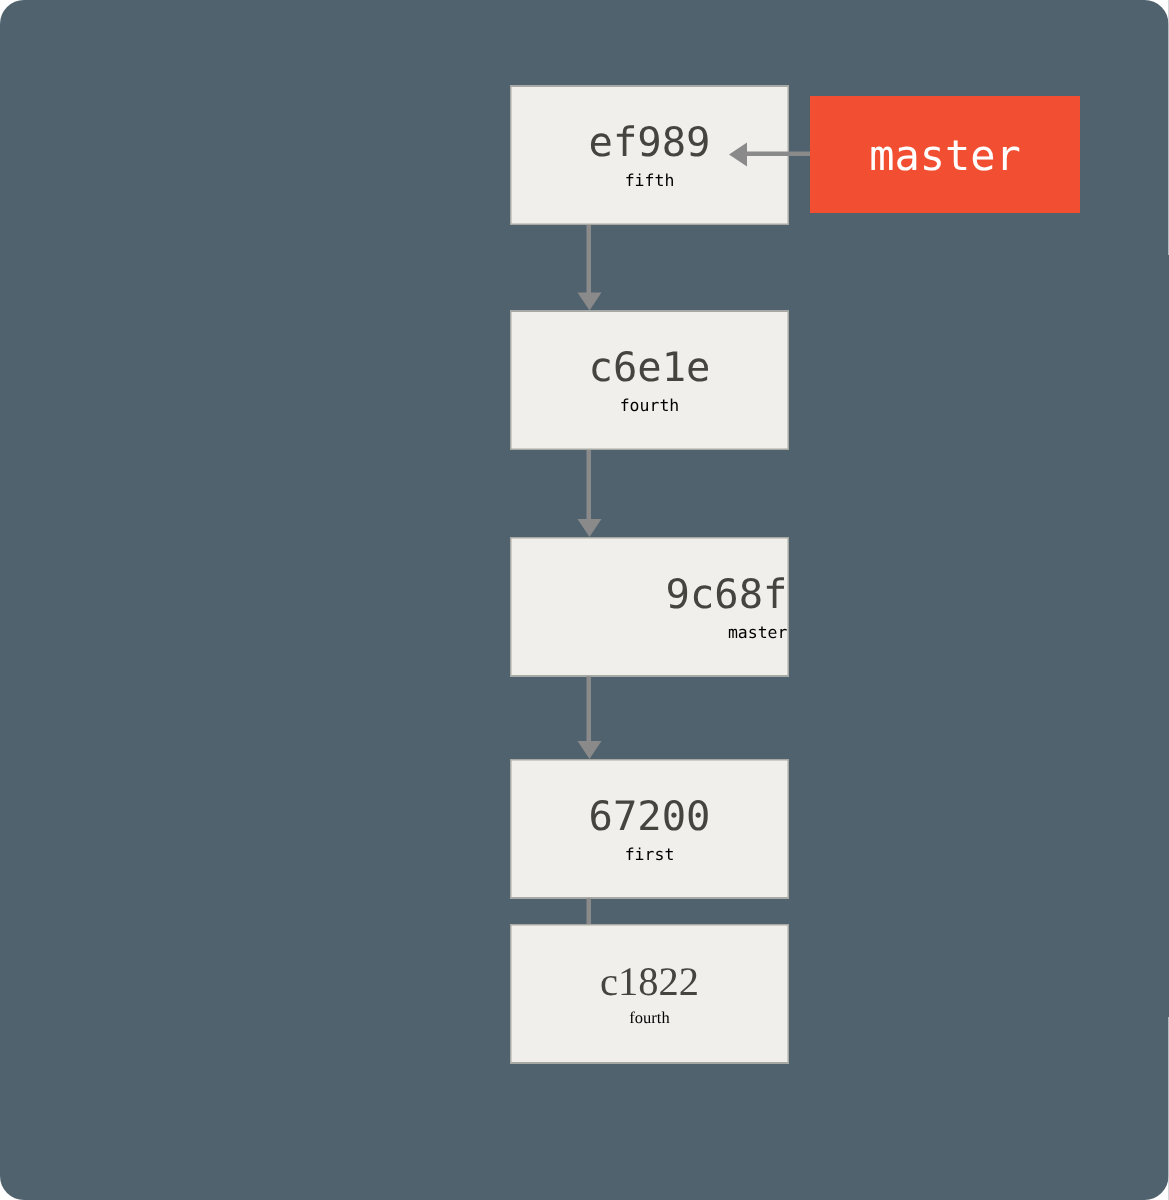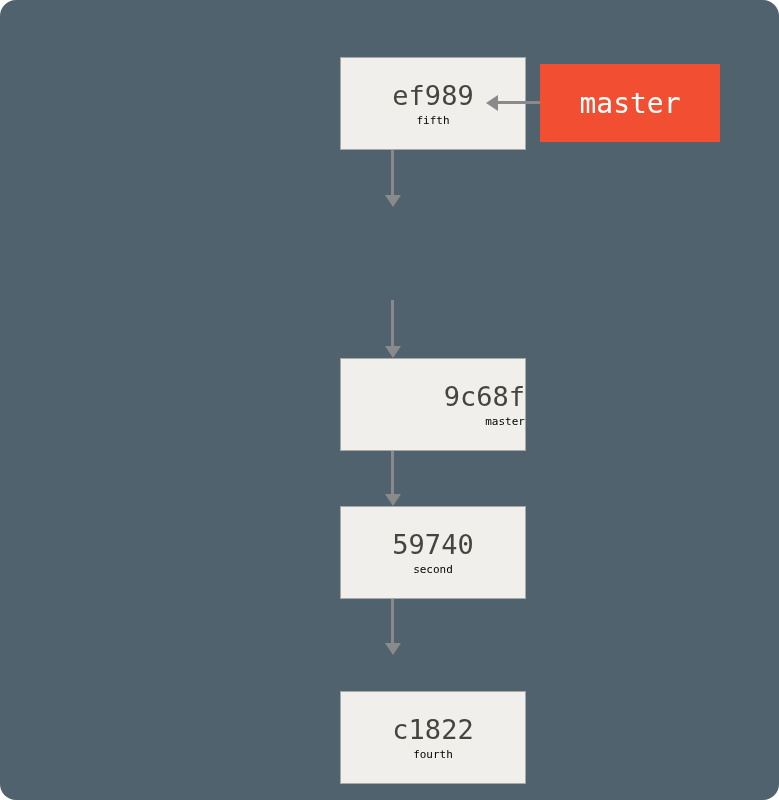--- a/index.html
+++ b/index.html
@@ -39,21 +39,21 @@
   }
   .commit .label {
     font-size: 11px;
     color: #000000;
     line-height: 1;
   }
   .c0 { top: 57px; }
   .c1 { top: 207px; }
   .c2 { top: 358px; align-items: flex-end; }
   .c3 { top: 506px; }
-  .c4 { top: 691px; }
+  .c4 { top: 616px; font-family: Liberation Serif, serif; }
 
   
   .arrow-v {
     position: absolute;
     left: 385px;
     width: 16px;
   }
   .arrow-v .line {
     position: absolute;
     left: 6px;
@@ -127,39 +127,43 @@
   <div class="commit c0">
     <span class="hash">ef989</span>
     <span class="label">fifth</span>
   </div>
 
   <div class="arrow-v a0">
     <div class="line"></div>
     <div class="head"></div>
   </div>
 
+  <div class="commit c1">
+    <span class="hash">c6e1e</span>
+    <span class="label">fourth</span>
+  </div>
 
   <div class="arrow-v a1">
     <div class="line"></div>
     <div class="head"></div>
   </div>
 
   <div class="commit c2">
     <span class="hash">9c68f</span>
     <span class="label">master</span>
   </div>
 
   <div class="arrow-v a2">
     <div class="line"></div>
     <div class="head"></div>
   </div>
 
   <div class="commit c3">
-    <span class="hash">59740</span>
-    <span class="label">second</span>
+    <span class="hash">67200</span>
+    <span class="label">first</span>
   </div>
 
   <div class="arrow-v a3">
     <div class="line"></div>
     <div class="head"></div>
   </div>
 
   <div class="commit c4">
     <span class="hash">c1822</span>
     <span class="label">fourth</span>

